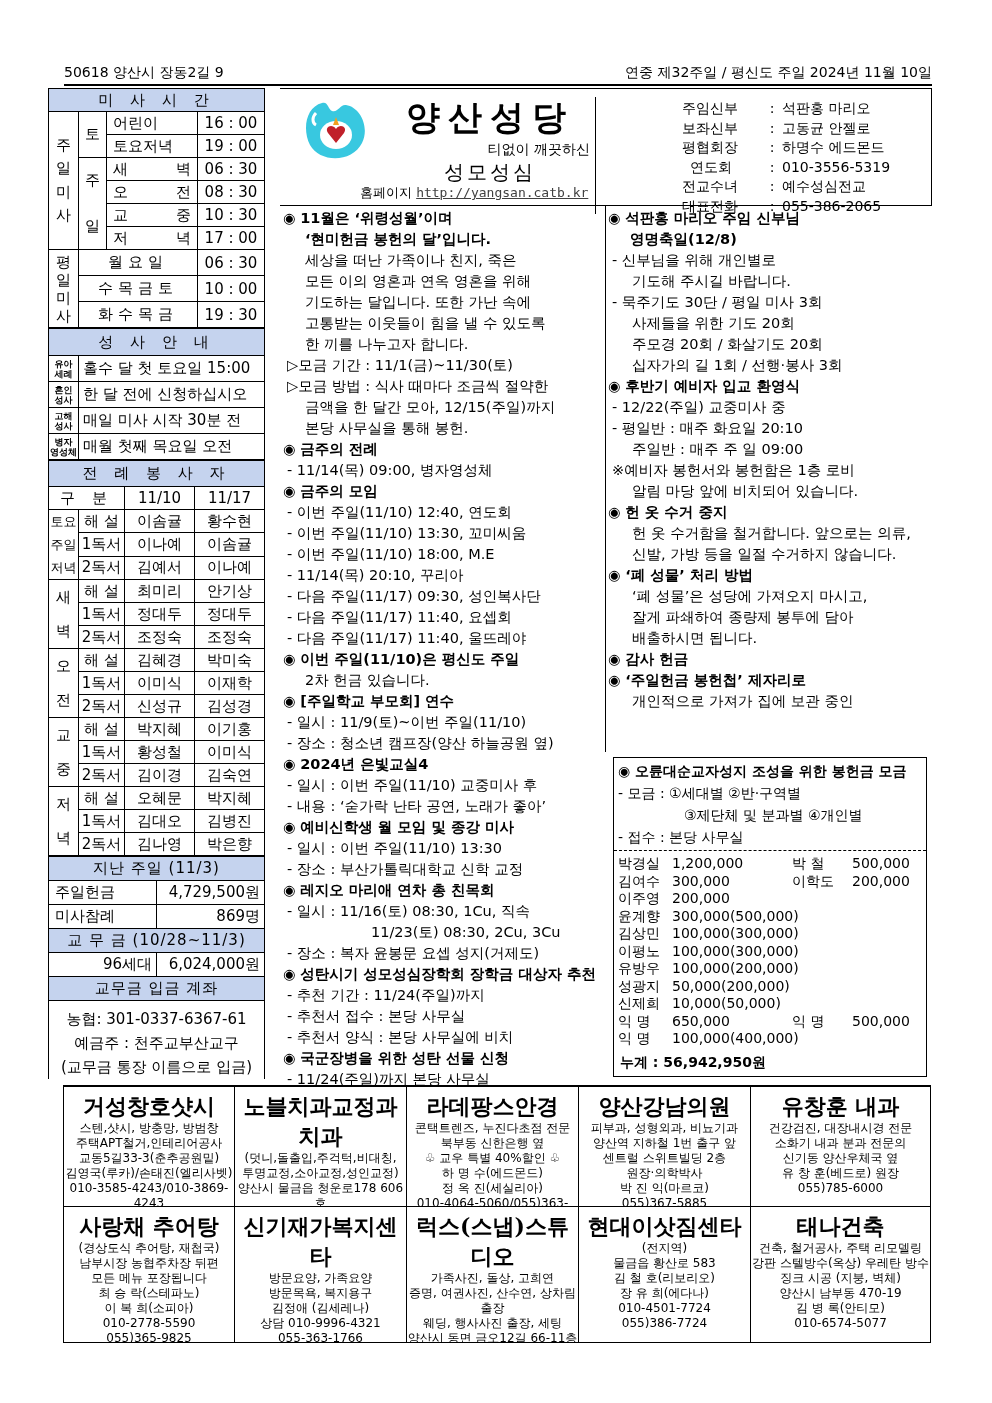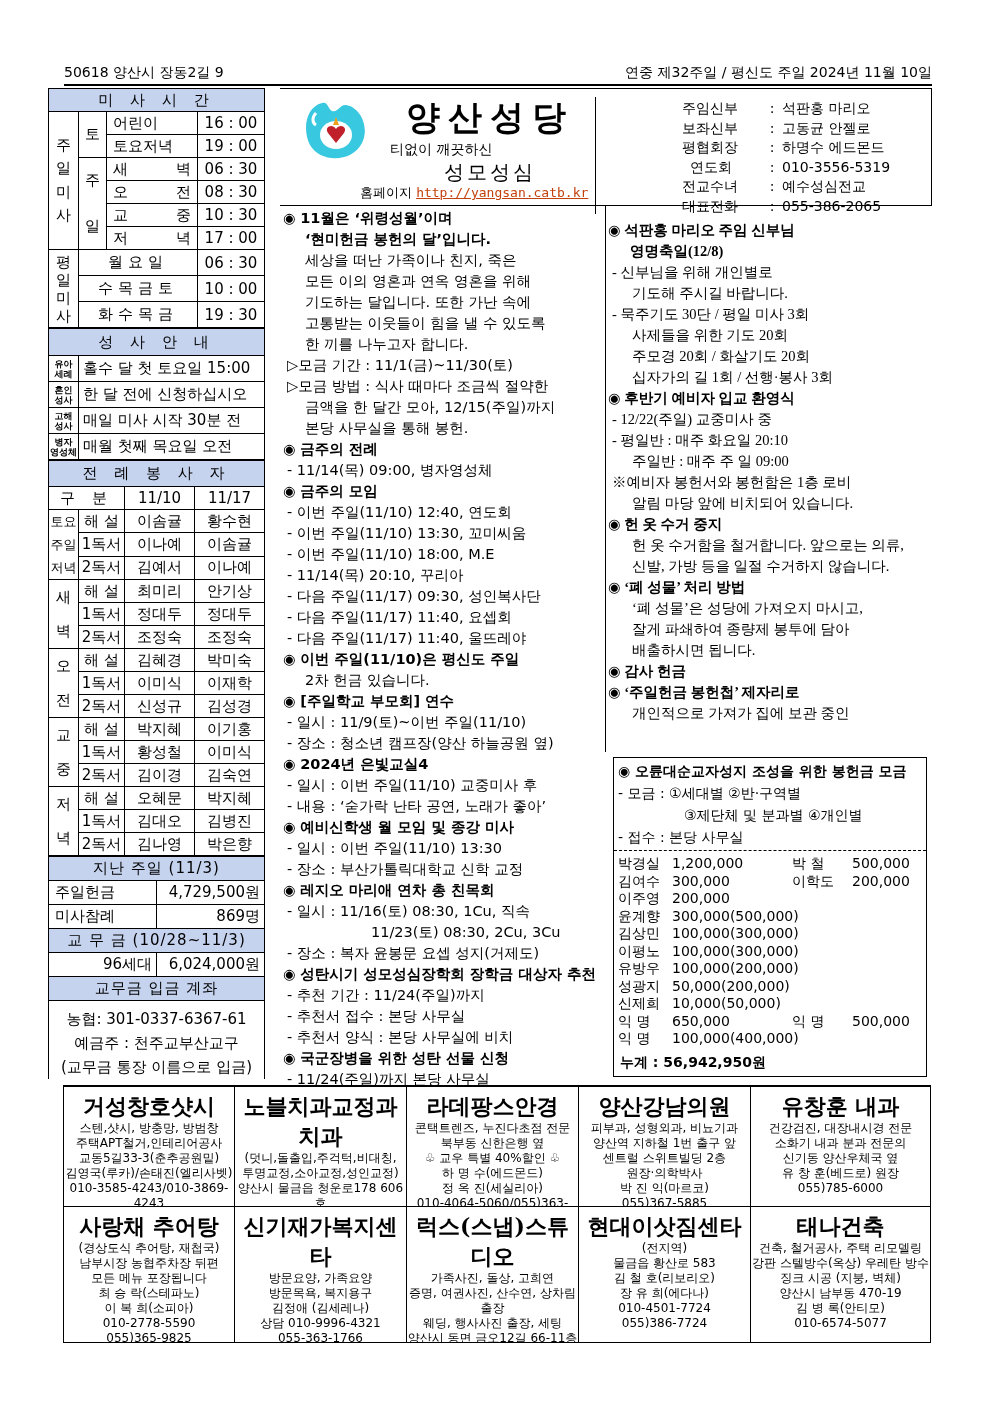--- a/index.html
+++ b/index.html
@@ -16,38 +16,38 @@
   .hdr { background: #c5d3ee; font-weight: normal; letter-spacing: 6px; font-size: 15px; }
   .vt { line-height: 1.55; font-size: 15px; }
   .sm { font-size: 9px; line-height: 10px; font-weight: bold; letter-spacing: 0; }
   .just { text-align: justify; text-align-last: justify; padding: 0 6px; }
   .tr { text-align: right; padding-right: 4px; }
 
   
   .header { left: 280px; top: 88px; width: 652px; height: 118px; border: 1px solid #000; border-left: none; }
   .logo { position: absolute; left: 22px; top: 10px; width: 66px; height: 64px; }
   .title { position: absolute; left: 110px; top: 6px; width: 200px; text-align: center; font-size: 34px; font-weight: bold; letter-spacing: 8px; }
-  .sub1 { position: absolute; left: 110px; top: 52px; width: 200px; text-align: left; font-size: 14px; }
+  .sub1 { position: absolute; left: 110px; top: 52px; width: 200px; text-align: right; font-size: 14px; }
   .sub2 { position: absolute; left: 110px; top: 70px; width: 200px; text-align: center; font-size: 20px; letter-spacing: 3px; }
   .home { position: absolute; left: 80px; top: 95px; font-size: 13px; }
-  .home a { color: #c2410c; text-decoration: underline; font-family: "DejaVu Sans Mono", monospace; font-size: 13px; }
+  .home a { color: #404040; text-decoration: underline; font-family: "DejaVu Sans Mono", monospace; font-size: 13px; }
   .staff { position: absolute; left: 315px; top: 8px; width: 337px; height: 117px; border-left: 1px solid #000; padding: 2px 0 0 86px; font-size: 14px; line-height: 19.5px; }
   .staff .row { display: flex; }
   .staff .k { width: 80px; text-align: justify; text-align-last: justify; }
   .staff .c { width: 20px; text-align: center; }
 
   
   .col { font-size: 14.5px; line-height: 21px; }
   .col .h { font-weight: bold; }
   .col .h:before { content: "◉ "; font-weight: normal; }
   .col .i1 { padding-left: 22px; }
   .col .d { padding-left: 4px; }
   .col .i2 { padding-left: 18px; }
   .midcol { left: 283px; top: 208px; width: 325px; }
-  .rightcol { left: 608px; top: 220px; width: 324px; font-family: Liberation Serif, serif; }
+  .rightcol { left: 608px; top: 208px; width: 324px; }
   .vline { left: 605px; top: 206px; width: 1px; height: 546px; background: #000; }
 
   .box { left: 613px; top: 757px; width: 314px; height: 320px; border: 1px solid #000; font-size: 14px; }
   .box .top { padding: 2px 4px; line-height: 22px; border-bottom: 1px dashed #000; }
   .box .list { padding: 4px 4px; line-height: 17.5px; font-size: 14px; }
   .box .lrow { display: flex; }
   .box .n { width: 54px; }
   .box .v { width: 120px; }
   .box .n2 { width: 60px; }
   .box .total { position: absolute; left: 6px; bottom: 4px; font-weight: bold; }

